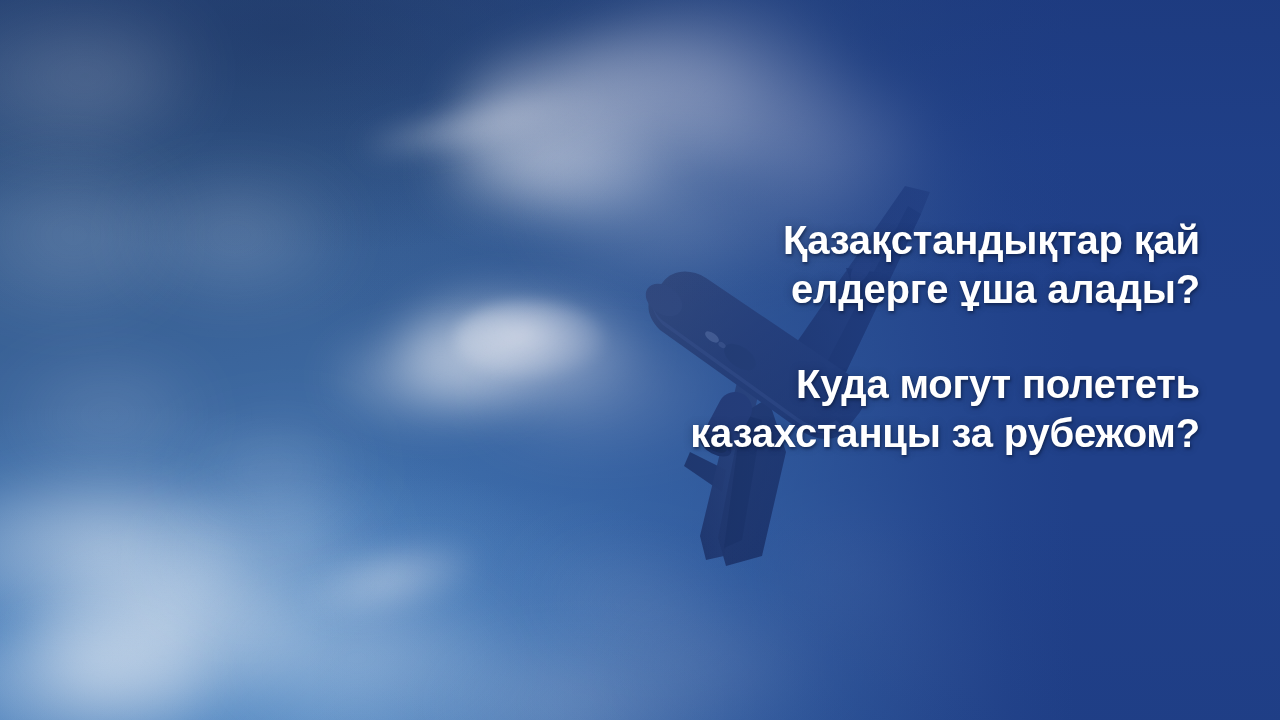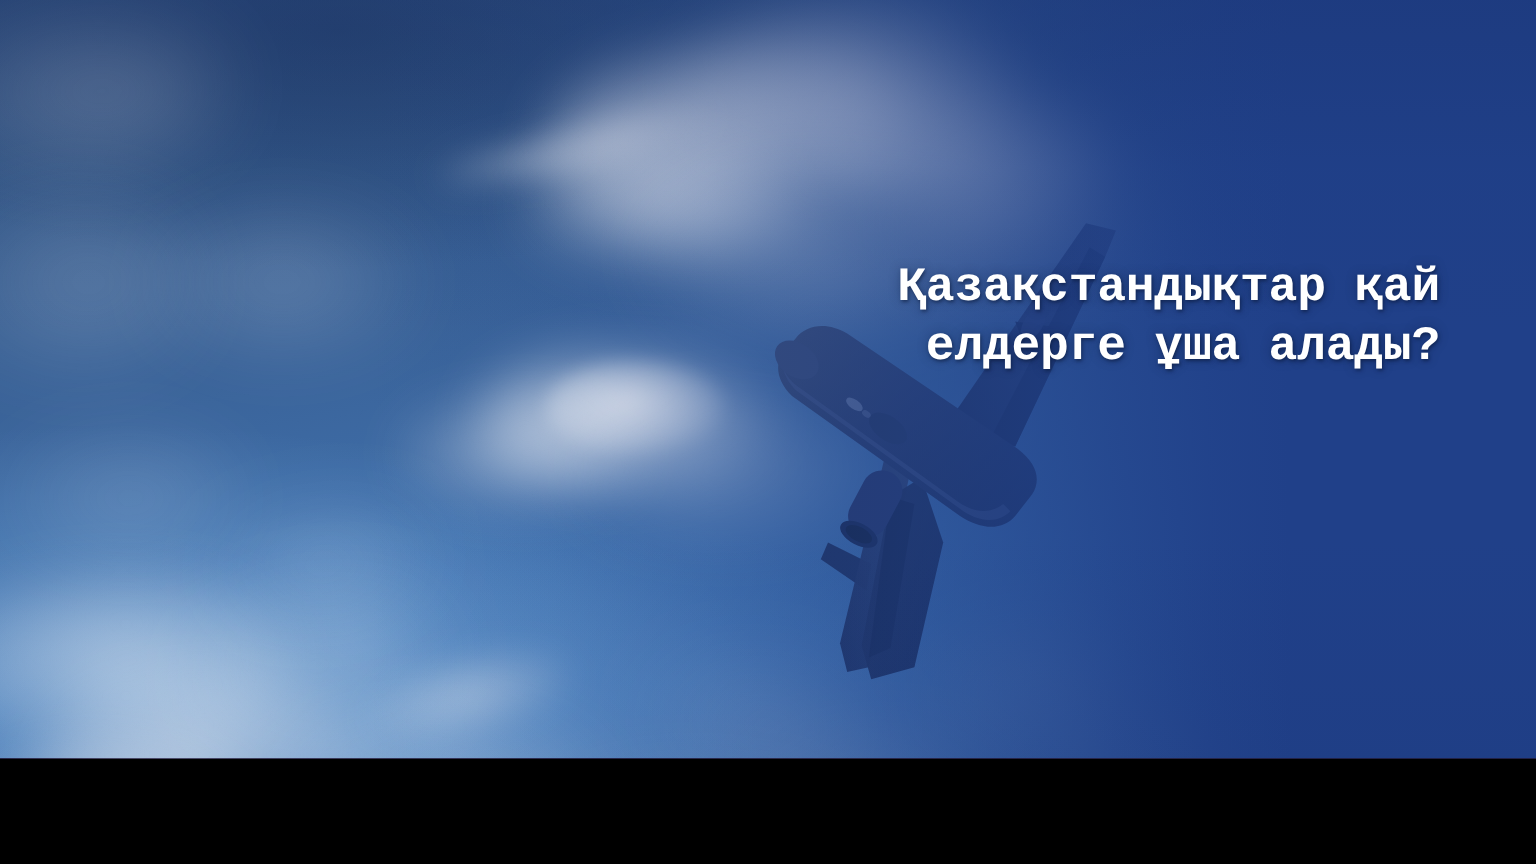--- a/index.html
+++ b/index.html
@@ -3,24 +3,24 @@
 <meta charset="utf-8">
 <style>
   html, body {
     margin: 0;
     padding: 0;
     background: #000;
   }
   #stage {
     position: relative;
     width: 1280px;
-    height: 632px;
+    height: 720px;
     overflow: hidden;
-    font-family: Liberation Mono, monospace;
-    background: #8b5cf6;
+    font-family: Liberation Sans, sans-serif;
+    background: #1d4ed8;
   }
 
   
   .sky-base {
     position: absolute;
     inset: 0;
     background:
       radial-gradient(ellipse 70% 60% at 8% 92%,  rgba(120,175,225,0.55) 0%, rgba(120,175,225,0) 60%),
       radial-gradient(ellipse 60% 55% at 30% 100%, rgba(135,185,230,0.45) 0%, rgba(135,185,230,0) 62%),
       linear-gradient(168deg, #32537f 0%, #34598a 18%, #3a6399 38%, #3f6fab 58%, #4379b8 76%, #487fbe 100%);
@@ -272,15 +272,17 @@
       </g>
     </svg>
   </div>
 
   <div class="overlay-grad"></div>
   <div class="overlay-vert"></div>
 
   <div id="text-block">
     <div class="headline kk">Қазақстандықтар қай
 елдерге ұша алады?</div>
+    <div class="headline ru">Куда могут полететь
+казахстанцы за рубежом?</div>
   </div>
 
 </div>
 
 </body></html>

